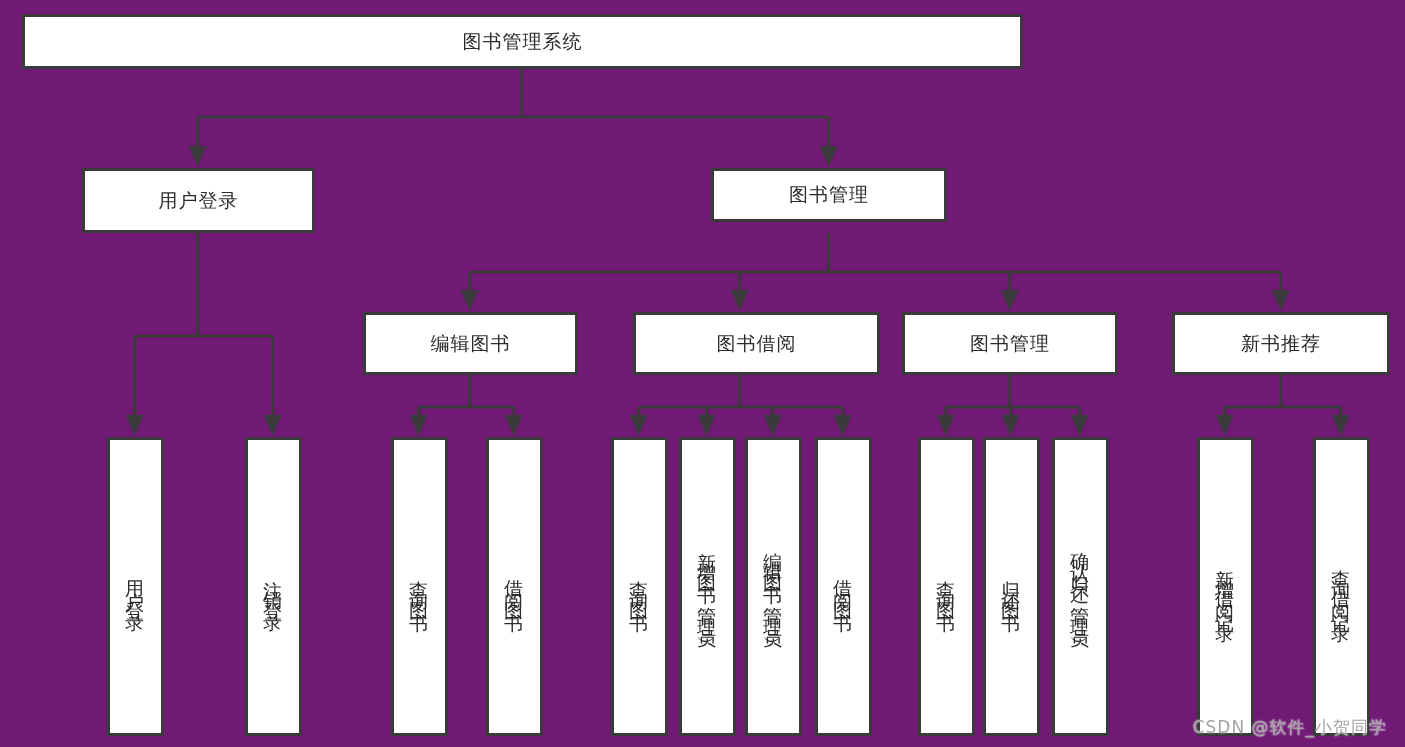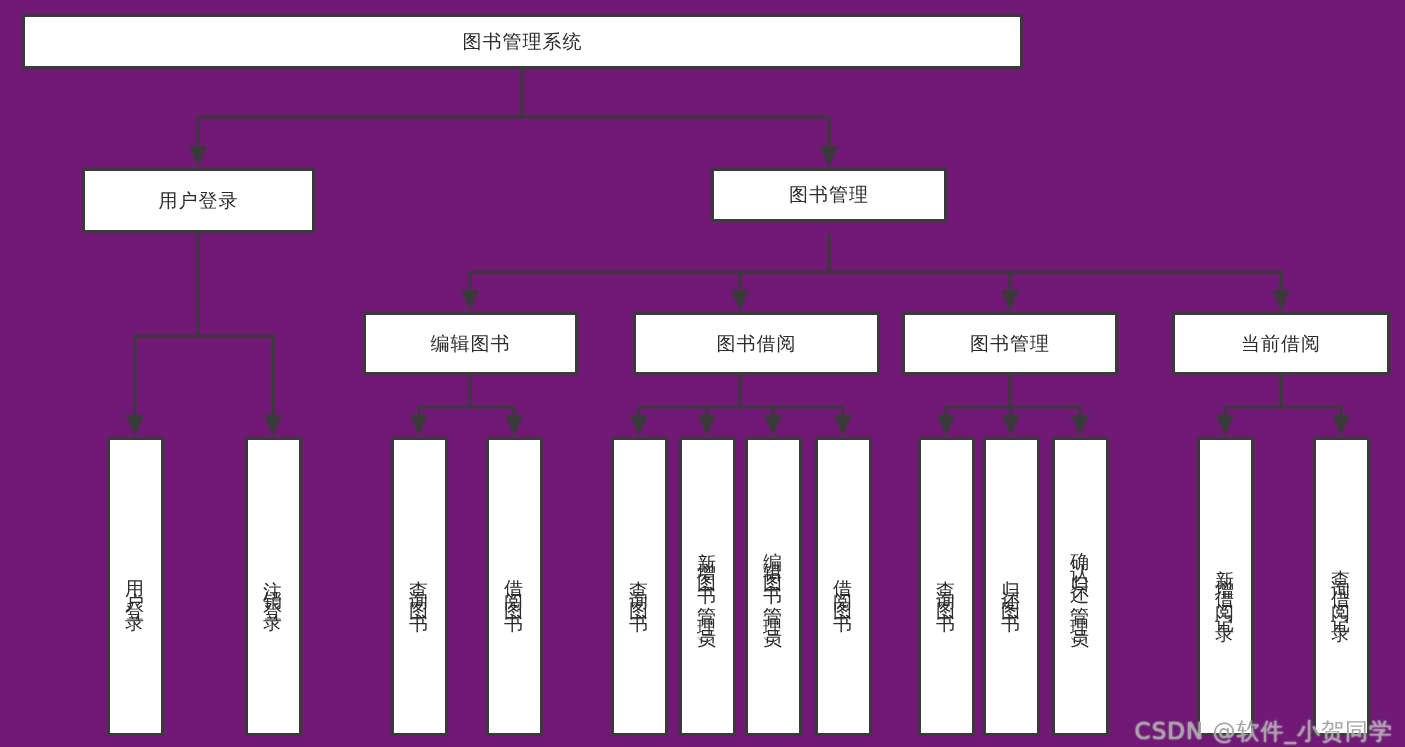--- a/index.html
+++ b/index.html
@@ -38,23 +38,23 @@
   }
   .vbox .vlabel{
     writing-mode:vertical-rl;
     text-orientation:mixed;
     letter-spacing:11px;
     line-height:1;
     white-space:nowrap;
   }
   .watermark{
     position:absolute;
-    right:12px;
+    right:18px;
     top:716px;
-    font-size:23px;
+    font-size:17px;
     color:#a3a3a3;
     letter-spacing:1px;
     z-index:5;
     text-shadow:0 0 2px #ffffff;
     white-space:nowrap;
   }
 </style>
 </head>
 <body>
 
@@ -140,21 +140,21 @@
   <div class="node hbox" style="left:363px;top:312px;width:215px;height:63px">
     <span>编辑图书</span>
   </div>
   <div class="node hbox" style="left:633px;top:312px;width:247px;height:63px">
     <span>图书借阅</span>
   </div>
   <div class="node hbox" style="left:902px;top:312px;width:216px;height:63px">
     <span>图书管理</span>
   </div>
   <div class="node hbox" style="left:1172px;top:312px;width:218px;height:63px">
-    <span>当前借阅</span>
+    <span>新书推荐</span>
   </div>
 
   <div class="node vbox" style="left:106.5px">
     <span class="vlabel">用户登录</span>
   </div>
   <div class="node vbox" style="left:244.5px">
     <span class="vlabel">注销登录</span>
   </div>
 
   <div class="node vbox" style="left:390.5px">

